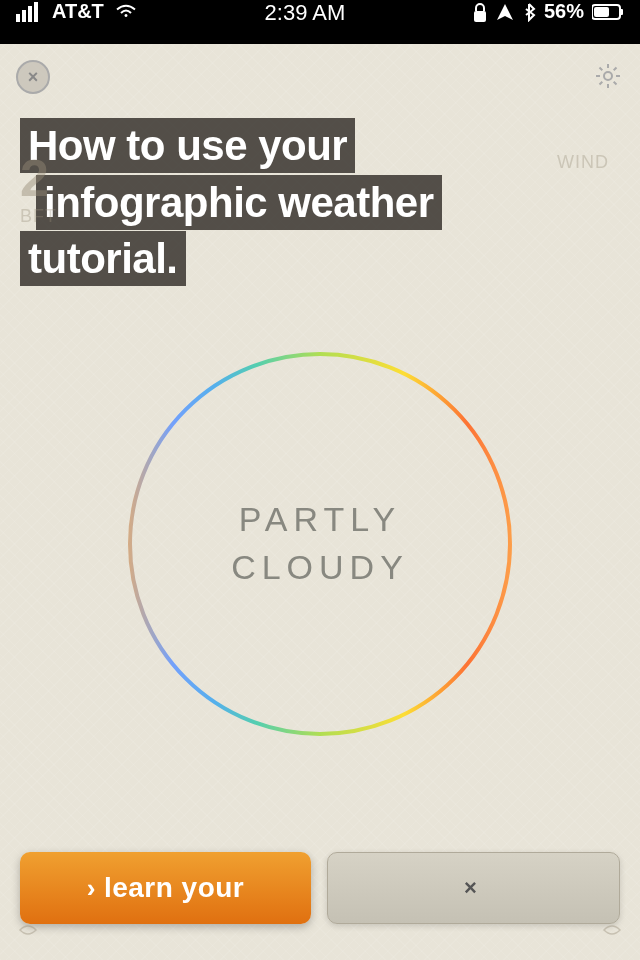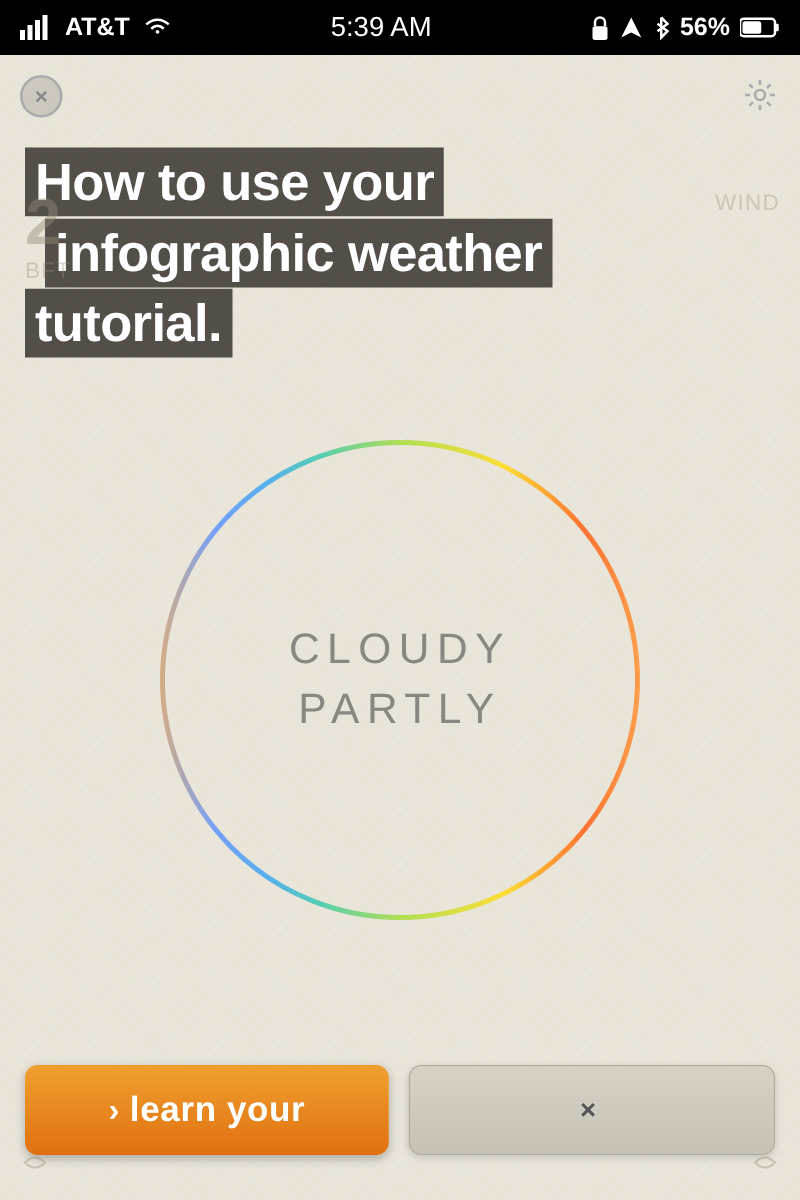--- a/index.html
+++ b/index.html
@@ -11,21 +11,21 @@
       font-family: -apple-system, 'Helvetica Neue', Arial, sans-serif;
       background: #d6d3c4;
     }
 
     
     .status-bar {
       width: 640px;
       height: 44px;
       background: #000;
       display: flex;
-      align-items: center;
+      align-items: flex-start;
       justify-content: space-between;
       padding: 0 16px;
       color: #fff;
       font-size: 20px;
       font-weight: 600;
       flex-shrink: 0;
     }
 
     .status-left {
       display: flex;
@@ -120,21 +120,21 @@
       top: 162px;
       left: 20px;
       color: rgba(150,140,120,0.35);
       font-size: 18px;
       letter-spacing: 1px;
     }
 
     .bg-label-right {
       position: absolute;
       top: 108px;
-      right: 16px;
+      right: 31px;
       color: rgba(150,140,120,0.35);
       font-size: 18px;
       letter-spacing: 1px;
     }
 
     
     .title-block {
       margin-top: 76px;
       margin-left: 20px;
       align-self: flex-start;
@@ -257,21 +257,21 @@
       <rect x="18" y="0" width="4" height="20" fill="#fff"></rect>
     </svg>
     <span>AT&amp;T</span>
 
     <svg width="24" height="18" viewBox="0 0 24 18">
       <path d="M12 14 a1.5 1.5 0 1 1 0.001 0Z" fill="#fff"></path>
       <path d="M7 10 Q12 5 17 10" stroke="#fff" stroke-width="2" fill="none"></path>
       <path d="M3 6.5 Q12 -1 21 6.5" stroke="#fff" stroke-width="2" fill="none"></path>
     </svg>
   </div>
-  <div class="status-center">5:39 AM</div>
+  <div class="status-center">2:39 AM</div>
   <div class="status-right">
 
     <svg width="16" height="20" viewBox="0 0 16 20">
       <rect x="2" y="9" width="12" height="11" rx="2" fill="#fff"></rect>
       <path d="M4 9 V6 a4 4 0 0 1 8 0 V9" stroke="#fff" stroke-width="2" fill="none"></path>
     </svg>
 
     <svg width="18" height="18" viewBox="0 0 18 18">
       <polygon points="9,1 17,17 9,13 1,17" fill="#fff"></polygon>
     </svg>
@@ -330,22 +330,22 @@
           <stop offset="50%" stop-color="#aadd44"></stop>
           <stop offset="65%" stop-color="#44ccaa"></stop>
           <stop offset="75%" stop-color="#44aaee"></stop>
           <stop offset="85%" stop-color="#6699ff"></stop>
           <stop offset="100%" stop-color="#ffaa44"></stop>
         </linearGradient>
       </defs>
       <circle cx="210" cy="210" r="190" fill="none" stroke="url(#ringGrad)" stroke-width="4" opacity="0.9"></circle>
     </svg>
     <div class="ring-text">
+      <div>PARTLY</div>
       <div>CLOUDY</div>
-      <div>PARTLY</div>
     </div>
   </div>
 
   <div class="bottom-buttons">
     <button class="btn-learn">
       <span class="btn-learn-icon">›</span>
       <span>learn your</span>
     </button>
     <button class="btn-skip">
       <span class="btn-skip-icon">×</span>

